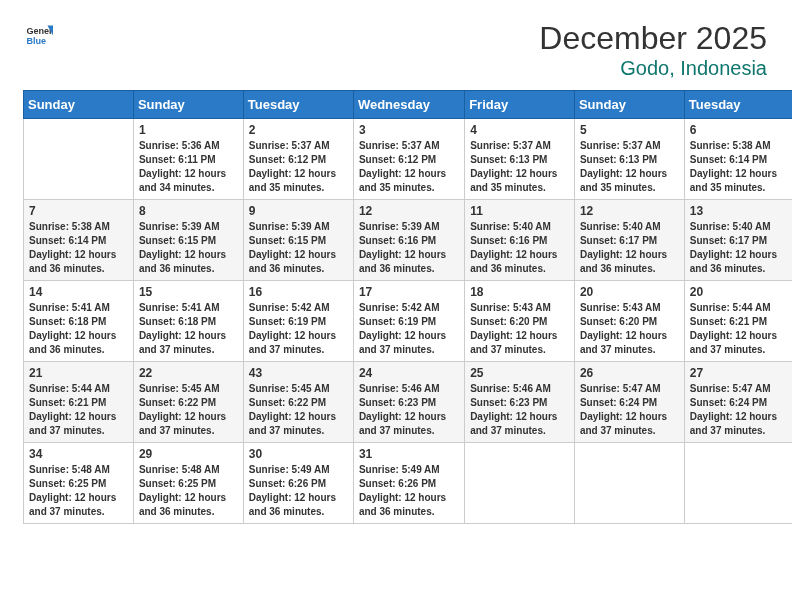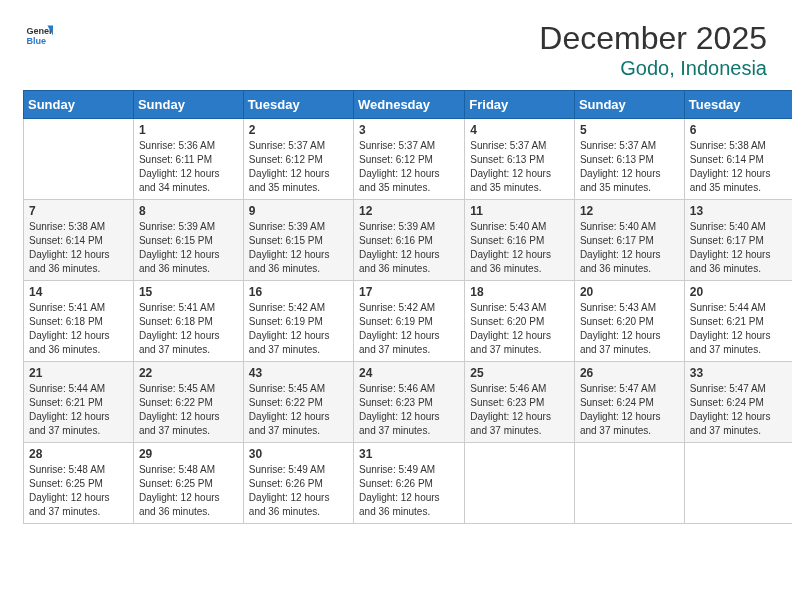--- a/index.html
+++ b/index.html
@@ -67,20 +67,21 @@
     .day-number {
       font-weight: bold;
       font-size: 12px;
       display: block;
       margin-bottom: 2px;
     }
     .day-info {
       font-size: 10px;
       line-height: 1.4;
       color: #333;
+      font-weight: bold;
     }
     .empty-cell {
       background: #fff !important;
     }
   </style>
 </head>
 <body>
 
 <div class="header">
   <div class="logo">
@@ -293,30 +294,30 @@
 and 37 minutes.</div>
         </td>
         <td>
           <span class="day-number">26</span>
           <div class="day-info" style="white-space: pre-line;">Sunrise: 5:47 AM
 Sunset: 6:24 PM
 Daylight: 12 hours
 and 37 minutes.</div>
         </td>
         <td>
-          <span class="day-number">33</span>
+          <span class="day-number">27</span>
           <div class="day-info" style="white-space: pre-line;">Sunrise: 5:47 AM
 Sunset: 6:24 PM
 Daylight: 12 hours
 and 37 minutes.</div>
         </td>
       </tr>
       <tr>
         <td>
-          <span class="day-number">28</span>
+          <span class="day-number">34</span>
           <div class="day-info" style="white-space: pre-line;">Sunrise: 5:48 AM
 Sunset: 6:25 PM
 Daylight: 12 hours
 and 37 minutes.</div>
         </td>
         <td>
           <span class="day-number">29</span>
           <div class="day-info" style="white-space: pre-line;">Sunrise: 5:48 AM
 Sunset: 6:25 PM
 Daylight: 12 hours

